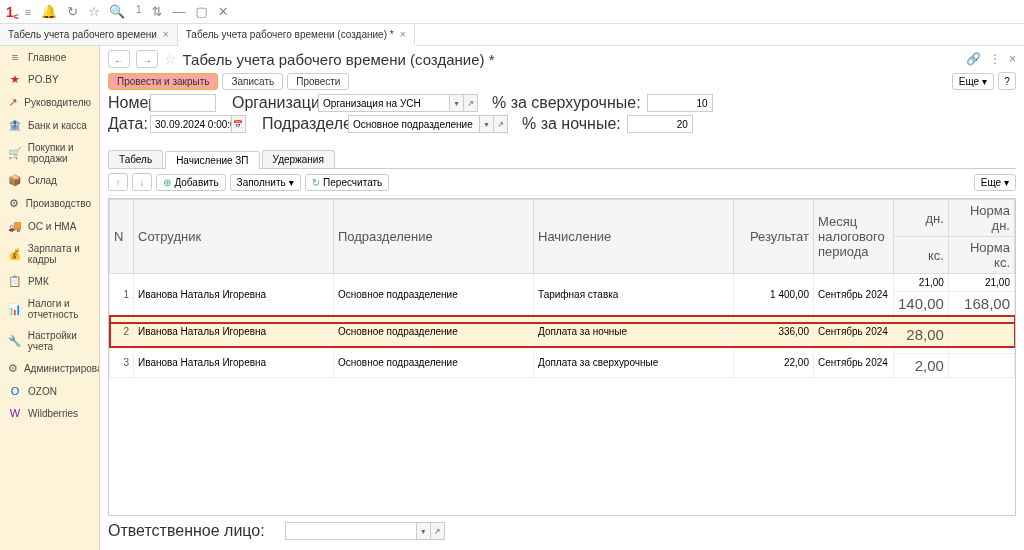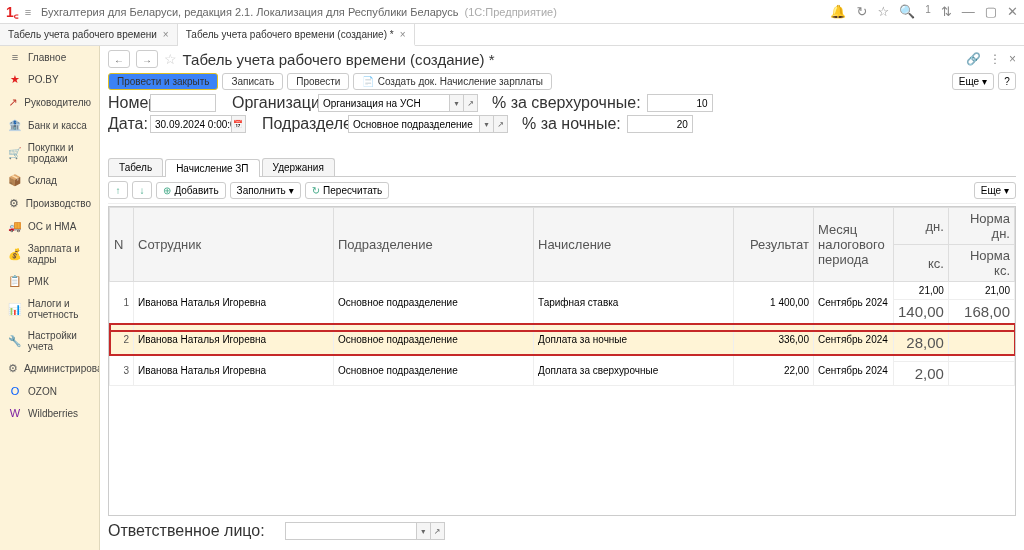--- a/index.html
+++ b/index.html
@@ -26,36 +26,36 @@
 .content { flex: 1; background: #fff; display: flex; flex-direction: column; padding: 4px 8px; }
 
 .page-header { display: flex; align-items: center; gap: 6px; margin-bottom: 4px; }
 .nav-btn { width: 22px; height: 18px; border: 1px solid #ccc; background: #fff; border-radius: 3px; display: flex; align-items: center; justify-content: center; font-size: 10px; color: #666; cursor: pointer; }
 .page-title { font-size: 15px; color: #333; }
 .page-header .star { color: #ccc; font-size: 14px; }
 .header-right { margin-left: auto; display: flex; gap: 8px; color: #888; font-size: 12px; }
 
 .toolbar { display: flex; gap: 4px; margin-bottom: 4px; align-items: center; }
 .btn { border: 1px solid #ccc; background: #fff; border-radius: 3px; padding: 2px 8px; font-size: 10px; color: #333; cursor: pointer; }
-.btn.primary { background: #3b82f6; border-color: #e0c020; }
+.btn.primary { background: #fca5a5; border-color: #e0c020; }
 .btn.link { border: 1px solid #ccc; background: #fff; }
 .toolbar .spacer { flex: 1; }
 .more-btn { border: 1px solid #ccc; background: #fff; border-radius: 3px; padding: 2px 6px; font-size: 10px; cursor: pointer; }
 .help-btn { border: 1px solid #ccc; background: #fff; border-radius: 3px; width: 18px; height: 18px; display: flex; align-items: center; justify-content: center; font-size: 10px; cursor: pointer; }
 
 .form-row { display: flex; align-items: center; gap: 6px; margin-bottom: 3px; }
 .form-label { font-size: 16px; color: #333; }
 .form-input { border: 1px solid #ccc; height: 18px; padding: 0 4px; font-size: 10px; background: #fff; }
 .form-input.combo { padding-right: 28px; position: relative; }
 .combo-wrap { position: relative; display: inline-block; }
 .combo-btns { position: absolute; right: 1px; top: 1px; display: flex; }
 .combo-btns span { width: 14px; height: 16px; border-left: 1px solid #ccc; display: flex; align-items: center; justify-content: center; font-size: 8px; color: #666; cursor: pointer; background: #f5f5f5; }
 .num-input { text-align: right; }
 
-.sub-tabs { display: flex; border-bottom: 1px solid #ccc; margin-top: 22px; align-items: flex-end; }
+.sub-tabs { display: flex; border-bottom: 1px solid #ccc; margin-top: 14px; align-items: flex-end; }
 .sub-tab { padding: 3px 10px; font-size: 10px; border: 1px solid #ccc; border-bottom: none; background: #f5f5f5; margin-right: 2px; border-radius: 3px 3px 0 0; cursor: pointer; }
 .sub-tab.active { background: #fff; position: relative; top: 1px; }
 
 .inner-toolbar { display: flex; gap: 4px; padding: 4px 0; border-bottom: 1px solid #eee; align-items: center; }
 .icon-btn { width: 20px; height: 18px; border: 1px solid #ccc; border-radius: 3px; display: flex; align-items: center; justify-content: center; font-size: 10px; color: #4a8; cursor: pointer; background: #fff; }
 .btn-sm { border: 1px solid #ccc; background: #fff; border-radius: 3px; padding: 2px 6px; font-size: 10px; cursor: pointer; display: flex; align-items: center; gap: 3px; }
 
 .grid-wrap { flex: 1; border: 1px solid #ccc; margin-top: 2px; overflow: auto; min-height: 0; }
 .grid { width: 100%; border-collapse: collapse; font-size: 10px; }
 .grid th { background: #f5f5f5; border: 1px solid #ddd; padding: 3px 4px; text-align: left; font-weight: normal; color: #555; font-size: 13px; }
@@ -66,23 +66,20 @@
 .grid .subrow td { border-top: none; font-size: 15px; color: #555; }
 
 .footer-row { display: flex; align-items: center; gap: 20px; padding: 6px 0; }
 </style>
 </head>
 <body>
 
 <div class="titlebar">
   <span class="logo">1꜀</span>
   <span class="menu-icon">≡</span>
-  <span class="title-text">
-    <span>Бухгалтерия для Беларуси, редакция 2.1. Локализация для Республики Беларусь</span>&nbsp;&nbsp;<span class="title-sub">(1С:Предприятие)</span>
-  </span>
   <div class="right-icons">
     <span>🔔</span>
     <span>↻</span>
     <span>☆</span>
     <span>🔍</span>
     <span style="font-size:10px">1</span>
     <span>⇅</span>
     <span>—</span>
     <span>▢</span>
     <span>✕</span>
@@ -176,23 +173,20 @@
         <span>🔗</span>
         <span>⋮</span>
         <span>×</span>
       </div>
     </div>
 
     <div class="toolbar">
       <button class="btn primary">Провести и закрыть</button>
       <button class="btn">Записать</button>
       <button class="btn">Провести</button>
-      <button class="btn link">
-        <span style="color:#4a8">📄</span> <span>Создать док. Начисление зарплаты</span>
-      </button>
       <div class="spacer"></div>
       <button class="more-btn"><span>Еще</span> ▾</button>
       <button class="help-btn">?</button>
     </div>
 
     <div class="form-row">
       <span class="form-label" style="width:36px">Номер:</span>
       <input class="form-input" style="width: 66px;" value="">
       <span class="form-label" style="width:80px;margin-left:10px">Организация:</span>
       <div class="combo-wrap">

